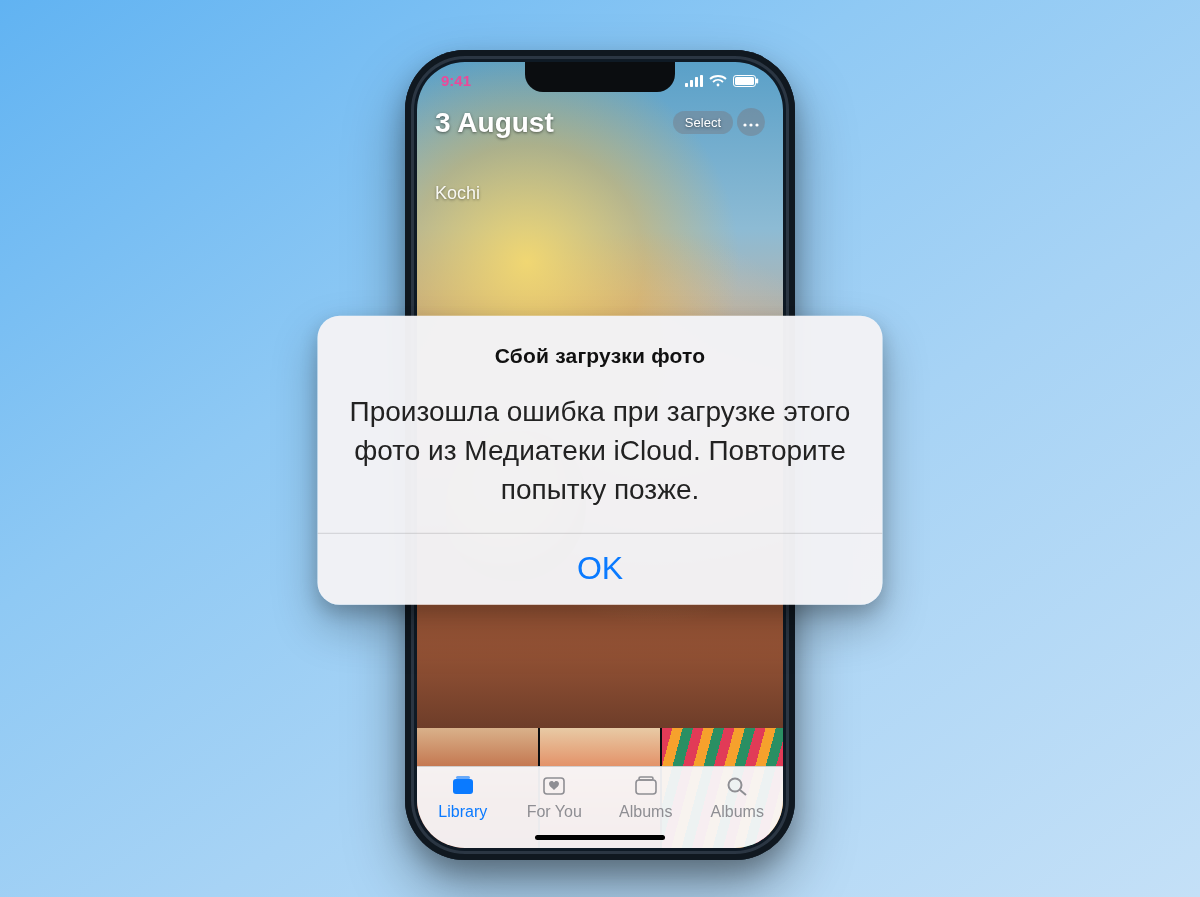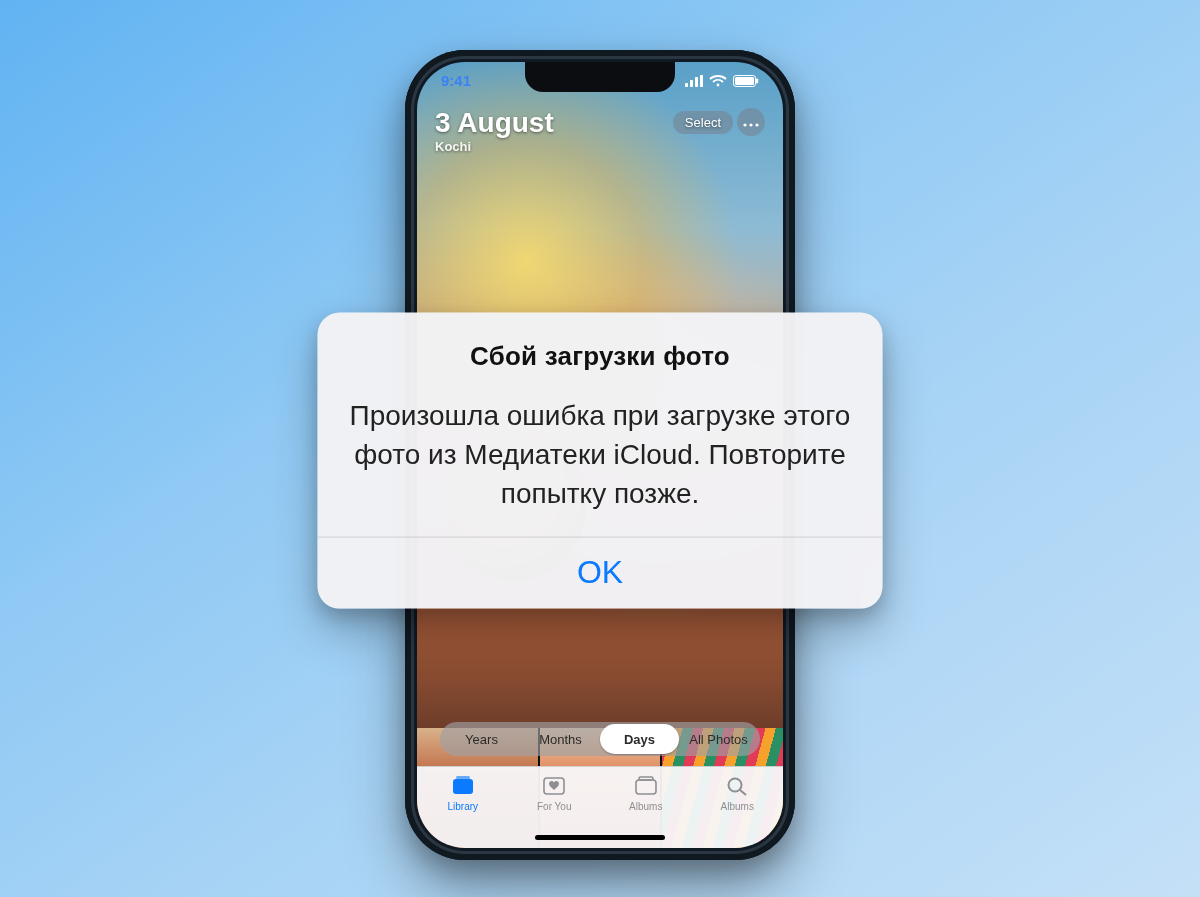--- a/index.html
+++ b/index.html
@@ -82,36 +82,36 @@
   .thumb { flex:1; }
   .thumb.a{ background: linear-gradient(180deg,#d9b18a,#b2461f 60%, #8a2d12); }
   .thumb.b{ background: linear-gradient(180deg,#e8caa5,#e06a3d 55%, #a43015); }
   .thumb.c{ background: repeating-linear-gradient(105deg,#e13b57 0 10px,#f6a12c 10px 20px,#2a8f63 20px 30px); }
 
   
   .status {
     position: absolute; top: 10px; left: 0; right: 0;
     display: flex; justify-content: space-between; align-items: center;
     padding: 0 24px;
-    color: #3b82f6; font-weight: 600; font-size: 15px;
+    color: #ec4899; font-weight: 600; font-size: 15px;
     z-index: 6;
   }
   .status .right { display: flex; align-items: center; gap: 6px; }
   .status svg { display: block; }
 
   
   .hdr {
     position: absolute; top: 46px; left: 0; right: 0;
     padding: 0 18px;
     display: flex; justify-content: space-between; align-items: flex-start;
     z-index: 4; color: #fff;
     text-shadow: 0 1px 3px rgba(0,0,0,0.5);
   }
   .hdr .title { font-size: 28px; font-weight: 700; line-height: 1.1; }
-  .hdr .sub   { font-size: 13px; font-weight: 700; opacity: 0.9; }
+  .hdr .sub   { font-size: 18px; font-weight: 400; opacity: 0.9; margin-top: 44px; }
   .hdr .actions { display:flex; gap:4px; align-items:center; }
   .pill {
     background: rgba(120,120,128,0.45);
     backdrop-filter: blur(6px);
     color: #fff;
     border-radius: 16px;
     padding: 4px 12px;
     font-size: 13px; font-weight: 500;
     display:flex; align-items:center; justify-content:center;
   }
@@ -146,21 +146,21 @@
     position: absolute; bottom: 0; left:0; right:0;
     height: 82px;
     background: rgba(248,248,250,0.95);
     border-top: 0.5px solid rgba(0,0,0,0.15);
     display:flex; justify-content:space-around; align-items:flex-start;
     padding-top: 8px;
     z-index:4;
   }
   .tab {
     display:flex; flex-direction:column; align-items:center; gap:2px;
-    font-size: 10px; color:#8e8e93;
+    font-size: 16px; color:#8e8e93;
     width: 70px;
   }
   .tab svg{ width:26px; height:22px; }
   .tab.active { color:#0a7aff; }
   .homebar {
     position:absolute; bottom:8px; left:50%; transform:translateX(-50%);
     width:130px; height:5px; border-radius:3px; background:#000;
     z-index:6;
   }
 
@@ -172,21 +172,21 @@
     width: 565px;
     background: rgba(242,242,245,0.98);
     border-radius: 22px;
     box-shadow: 0 22px 45px rgba(0,0,0,0.25), 0 8px 18px rgba(0,0,0,0.18);
     overflow: hidden;
     z-index: 20;
     text-align: center;
     color: #111;
   }
   .alert .content { padding: 28px 32px 24px; }
-  .alert .ttl { font-size: 26px; font-weight: 600; letter-spacing: 0.2px; margin-bottom: 24px; }
+  .alert .ttl { font-size: 21px; font-weight: 600; letter-spacing: 0.2px; margin-bottom: 24px; }
   .alert .msg { font-size: 28px; line-height: 1.4; color:#222; }
   .alert .sep { height:1px; background: rgba(0,0,0,0.14); }
   .alert .ok  {
     width:100%; padding: 16px 12px 18px;
     font-size: 32px; color:#0a7aff; font-weight:400;
     background:transparent; border:none; cursor:pointer;
   }
 </style>
 </head>
 <body>
@@ -244,26 +244,20 @@
             <svg width="16" height="4" viewBox="0 0 16 4" fill="white">
               <circle cx="2" cy="2" r="1.6"></circle>
                 <circle cx="8" cy="2" r="1.6"></circle>
                 <circle cx="14" cy="2" r="1.6"></circle>
             </svg>
           </span>
         </div>
       </div>
     </div>
 
-    <div class="segbar">
-      <div class="seg">Years</div>
-      <div class="seg">Months</div>
-      <div class="seg active">Days</div>
-      <div class="seg">All Photos</div>
-    </div>
 
     <div class="tabbar">
       <div class="tab active">
         <span>
           <svg viewBox="0 0 26 22" fill="currentColor">
             <rect x="3" y="4" width="20" height="15" rx="3"></rect>
             <rect x="6" y="1" width="14" height="3" rx="1.5" opacity="0.6"></rect>
           </svg>
         </span>
         <span>Library</span>

